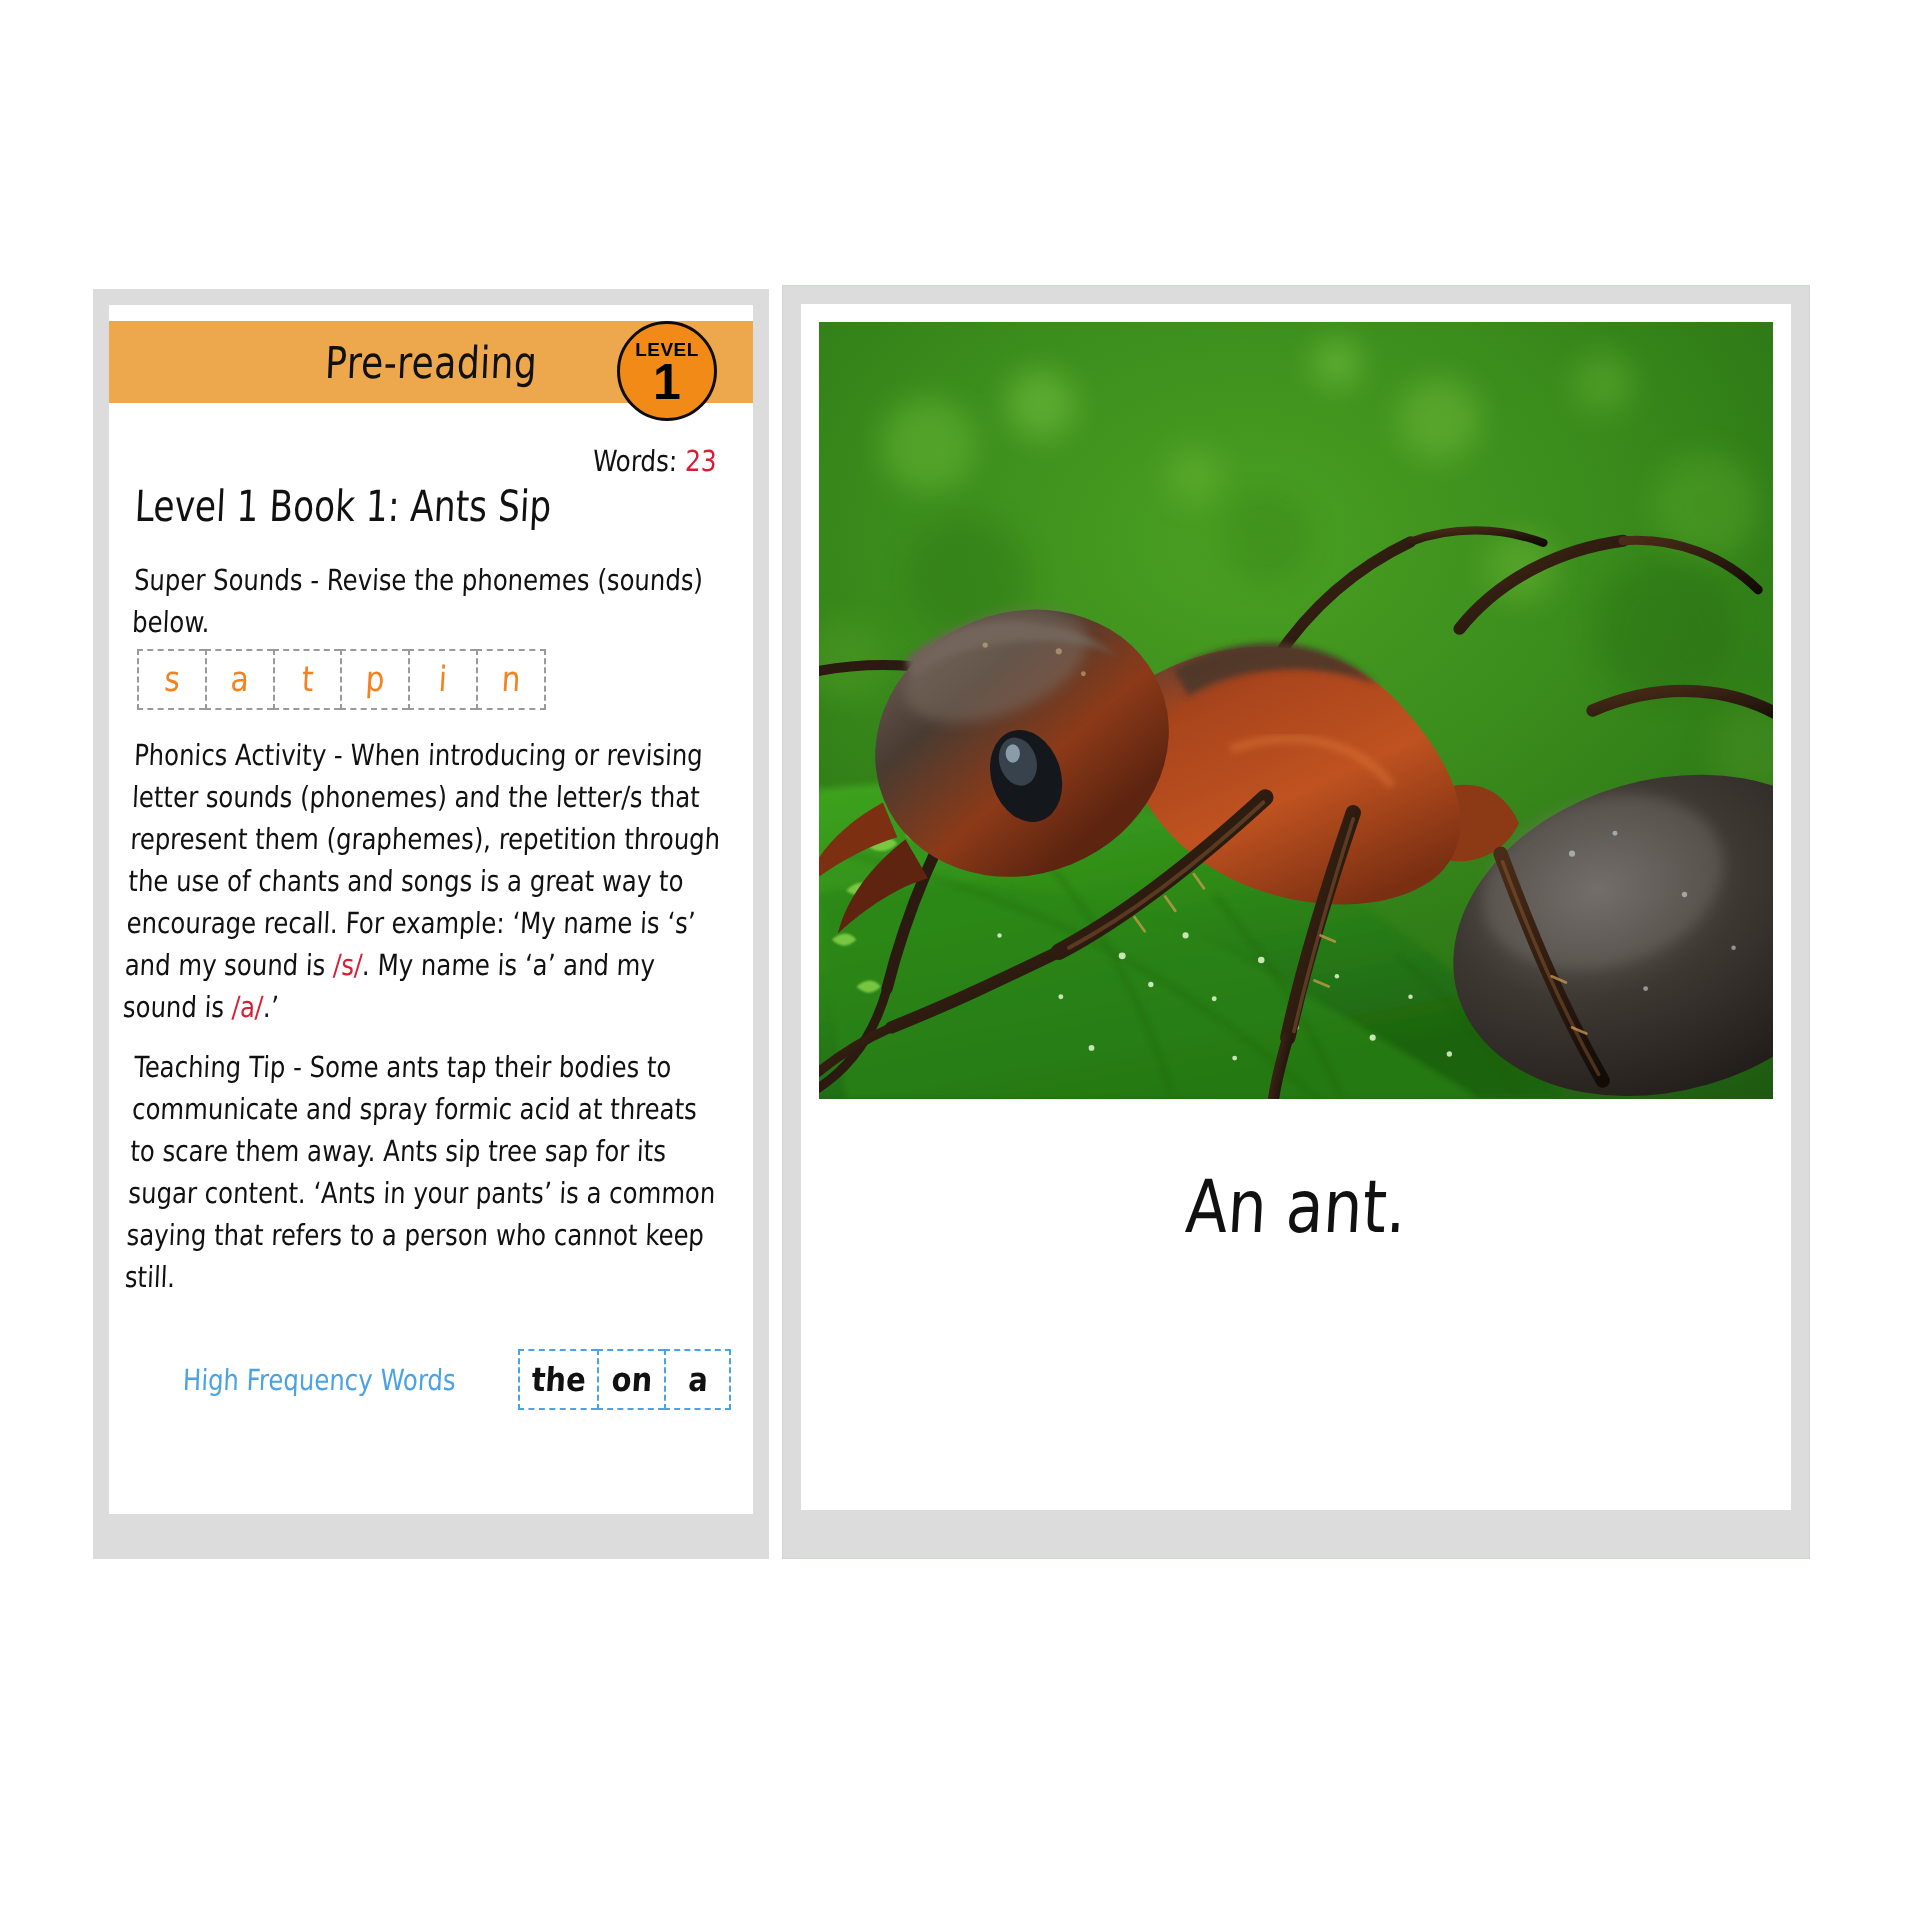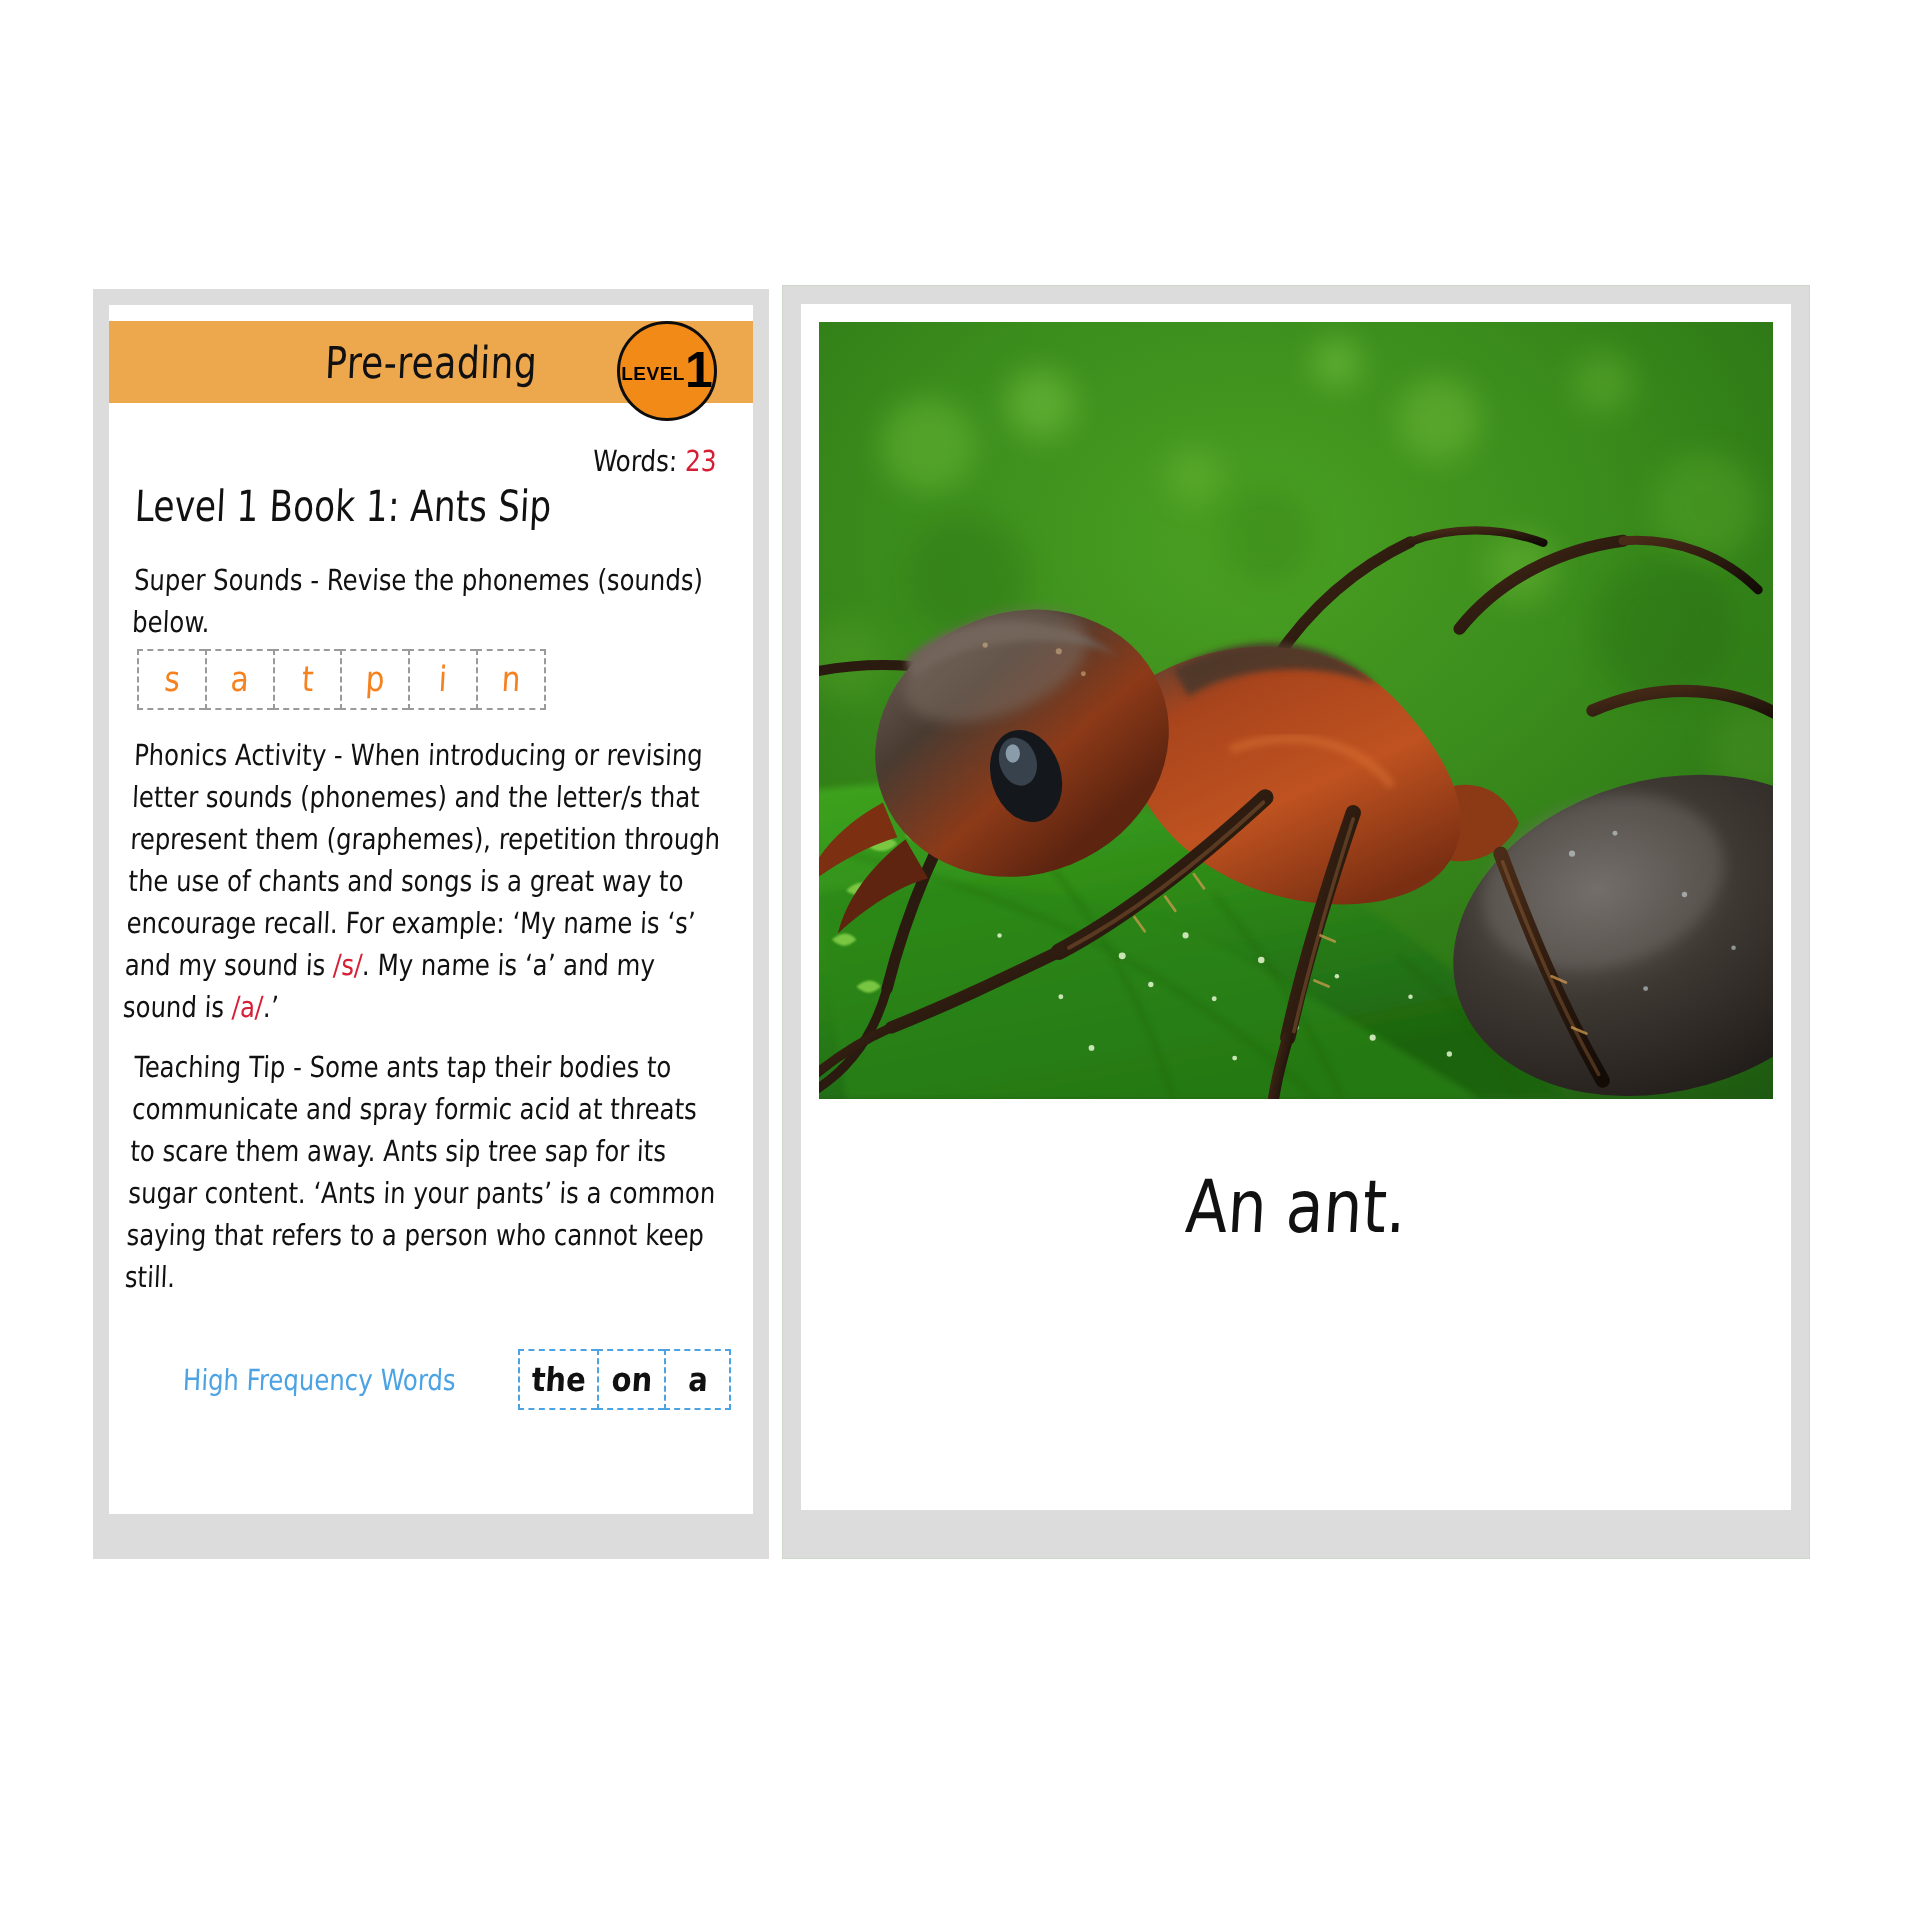--- a/index.html
+++ b/index.html
@@ -72,20 +72,21 @@
   .level-badge {
     position: absolute;
     right: 36px;
     top: 16px;
     width: 100px;
     height: 100px;
     border-radius: 50%;
     background: #f18a16;
     border: 3px solid #0d0d0d;
     display: flex;
+    flex-direction: column;
     align-items: center;
     justify-content: center;
     box-sizing: border-box;
   }
   .level-word {
     font-family: "Liberation Sans", sans-serif;
     font-weight: bold;
     font-size: 19px;
     color: #000000;
     line-height: 1;

